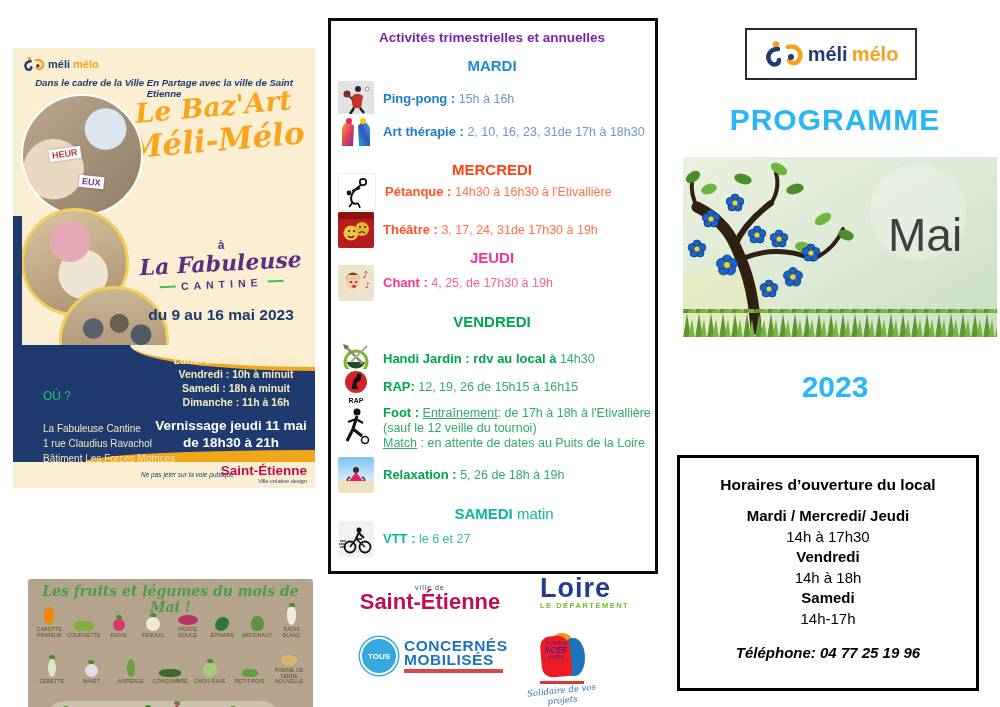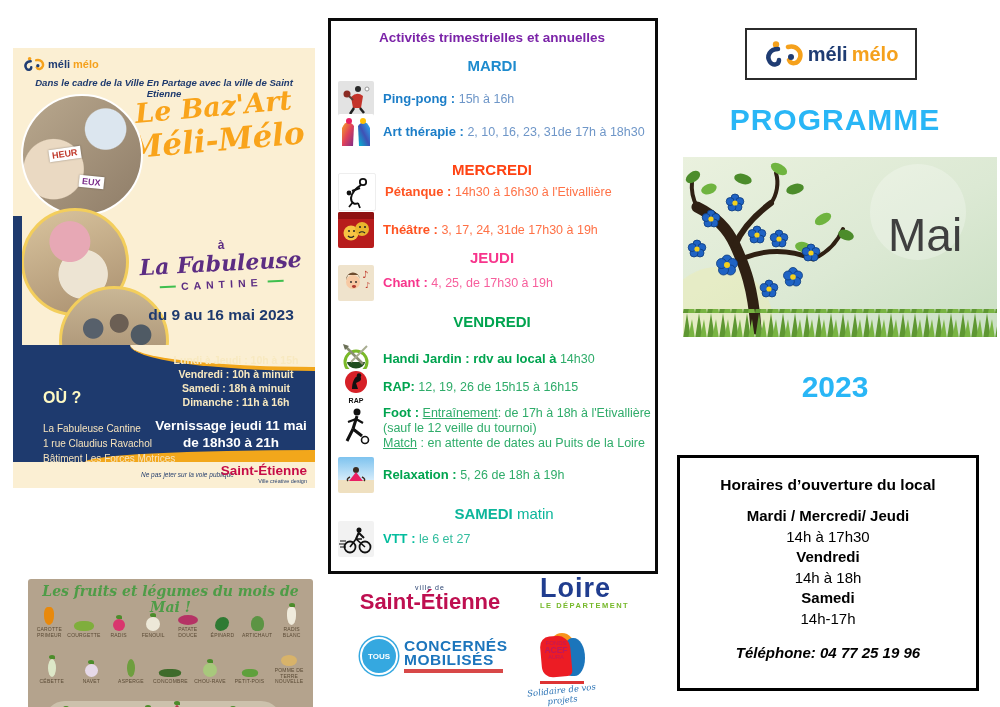--- a/index.html
+++ b/index.html
@@ -47,21 +47,21 @@
   .p-venue .vc{font-size:10.5px;letter-spacing:5px;color:#5C2D83;font-weight:bold;margin-top:2px;
                display:flex;align-items:center;justify-content:center;gap:5px;}
   .gdash{display:inline-block;width:16px;height:2.5px;background:#3FBF4E;}
   .p-dates{left:114px;top:258px;width:188px;text-align:center;color:#1E3A6E;font-weight:bold;font-size:15.5px;}
   .p-navyedge{left:0;top:168px;width:9px;height:130px;background:#1E3A6E;}
   #navyblock{left:0;top:297px;width:302px;height:117px;background:#1E3A6E;}
   #navyblock .curve{position:absolute;top:0;right:0;width:185px;height:26px;background:#FBEFD3;
            border-bottom-left-radius:100% 100%;border-bottom:4px solid #F2A71B;box-sizing:border-box;}
   #navyblock .goldswoosh{position:absolute;bottom:0;right:0;width:230px;height:12px;background:#F2A71B;
            border-top-left-radius:100% 100%;}
-  .p-where{left:30px;top:44px;color:#fef9c3;font-weight:bold;font-size:16px;position:absolute;}
+  .p-where{left:30px;top:44px;color:#22c55e;font-weight:normal;font-size:12px;position:absolute;}
   .p-addr{left:30px;top:76px;position:absolute;color:#F6E3BC;font-size:10px;line-height:15px;}
   .p-open{left:148px;top:8px;width:150px;position:absolute;text-align:center;color:#F8E9C0;
           font-weight:bold;font-size:10.5px;line-height:14px;}
   .p-vern{left:138px;top:72px;width:160px;position:absolute;text-align:center;color:#fff;
           font-weight:bold;font-size:13.5px;line-height:17px;}
   #pfooter{left:0;top:414px;width:302px;height:26px;background:#FBEFD3;}
   .p-note{position:absolute;left:128px;top:9px;font-size:6.5px;font-style:italic;color:#27406F;}
   .p-brand{position:absolute;right:8px;top:2px;text-align:right;}
   .p-brand .nm{color:#C60B46;font-weight:bold;font-size:13.5px;display:block;line-height:14px;}
   .p-brand .sb{color:#27406F;font-size:5.5px;display:block;}
@@ -112,21 +112,21 @@
         display:flex;align-items:center;justify-content:center;}
   .conc-tx .l{font-size:15.5px;font-weight:bold;color:#1C75BC;line-height:14px;letter-spacing:.5px;}
   .conc-bar{height:3.5px;background:#D84848;margin-top:2px;width:96%;}
   .sp-acef{left:527px;top:633px;width:70px;text-align:center;}
   .acef-logo{position:relative;width:50px;height:46px;margin:0 auto;}
   .acef-orange{position:absolute;left:12px;top:0;width:26px;height:30px;background:#F8941D;border-radius:50%;}
   .acef-blue{position:absolute;right:2px;top:5px;width:22px;height:38px;background:#1B75BB;
              border-radius:45% 55% 50% 40%;}
   .acef-red{position:absolute;left:4px;top:3px;width:30px;height:41px;background:#EC1C24;
             border-radius:10px 13px 5px 11px;transform:rotate(-5deg);}
-  .acef-t{position:absolute;left:4px;top:7px;width:30px;color:#be185d;line-height:7px;}
+  .acef-t{position:absolute;left:4px;top:7px;width:30px;color:#4c1d95;line-height:7px;}
   .acef-t .s1{font-size:6px;display:block;}
   .acef-t .s2{font-size:8.5px;font-weight:bold;display:block;}
   .acef-t .s3{font-size:5.5px;display:block;}
   .acef-url{width:44px;height:2.5px;background:#D33;margin:2px auto 1px;}
   .acef-script{font-size:8.5px;font-style:italic;color:#2E75B6;transform:rotate(-6deg);display:block;
                font-family:"DejaVu Serif",serif;}
 
   
   #brandbox{left:745px;top:28px;width:172px;height:52px;border:2px solid #2b2b2b;background:#fff;
             display:flex;align-items:center;justify-content:center;gap:4px;box-sizing:border-box;}

